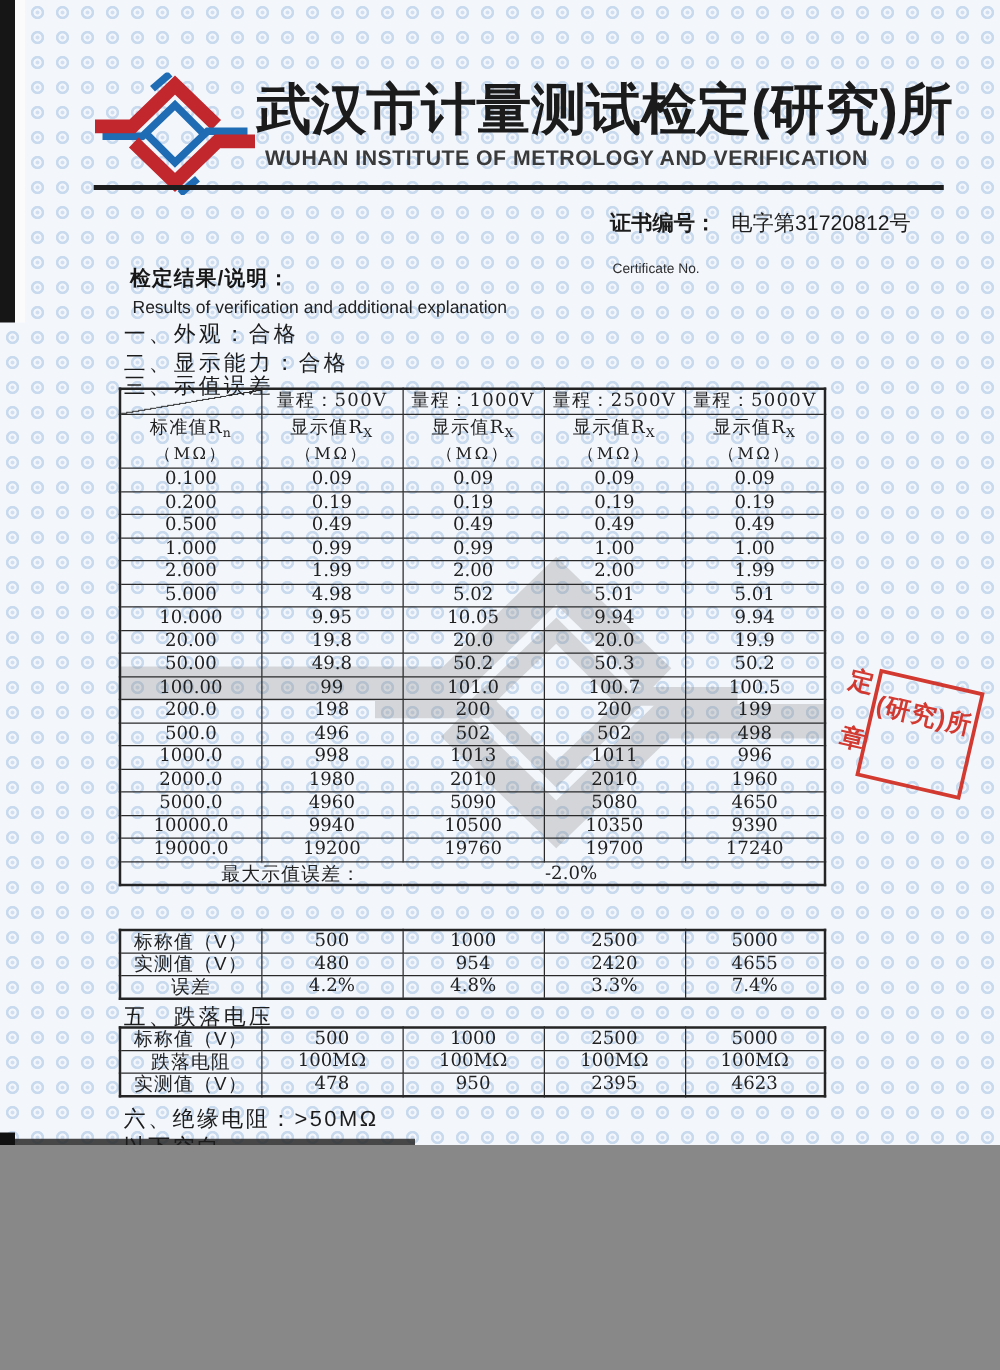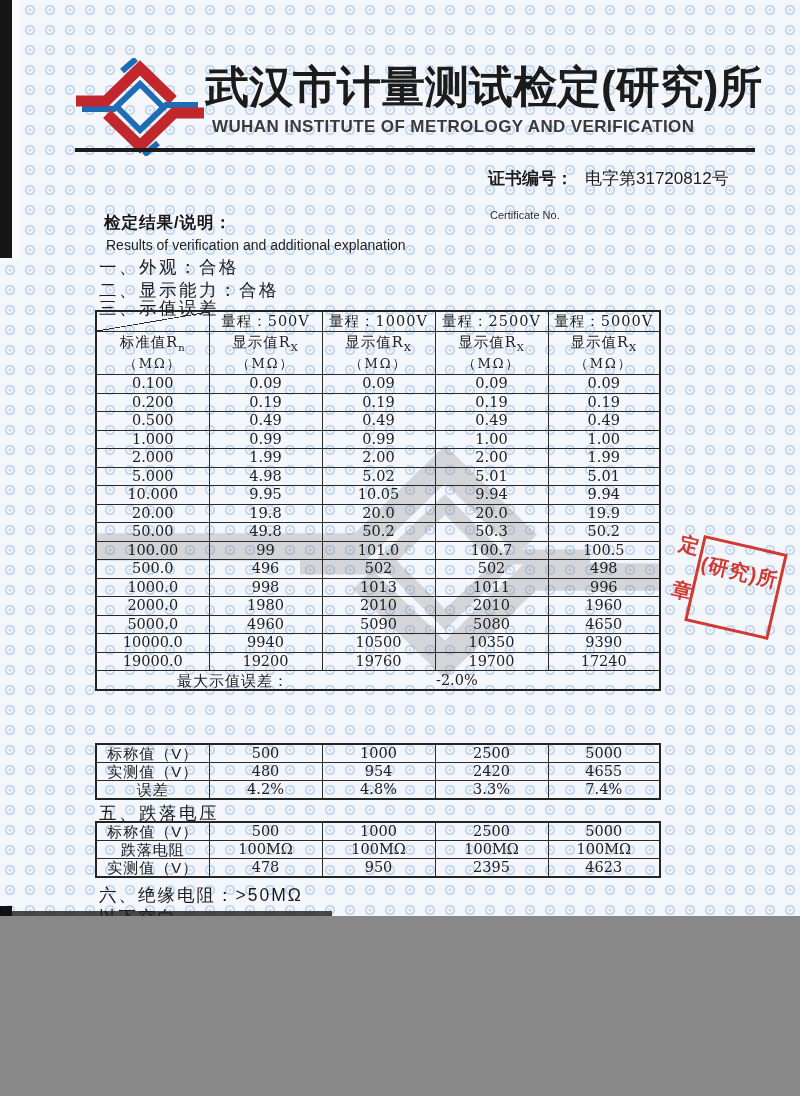--- a/index.html
+++ b/index.html
@@ -222,20 +222,27 @@
           <td>50.2</td>
         </tr>
         <tr>
           <td>100.00</td>
           <td>99</td>
           <td>101.0</td>
           <td>100.7</td>
           <td>100.5</td>
         </tr>
         <tr>
+          <td>200.0</td>
+          <td>198</td>
+          <td>200</td>
+          <td>200</td>
+          <td>199</td>
+        </tr>
+        <tr>
           <td>500.0</td>
           <td>496</td>
           <td>502</td>
           <td>502</td>
           <td>498</td>
         </tr>
         <tr>
           <td>1000.0</td>
           <td>998</td>
           <td>1013</td>

